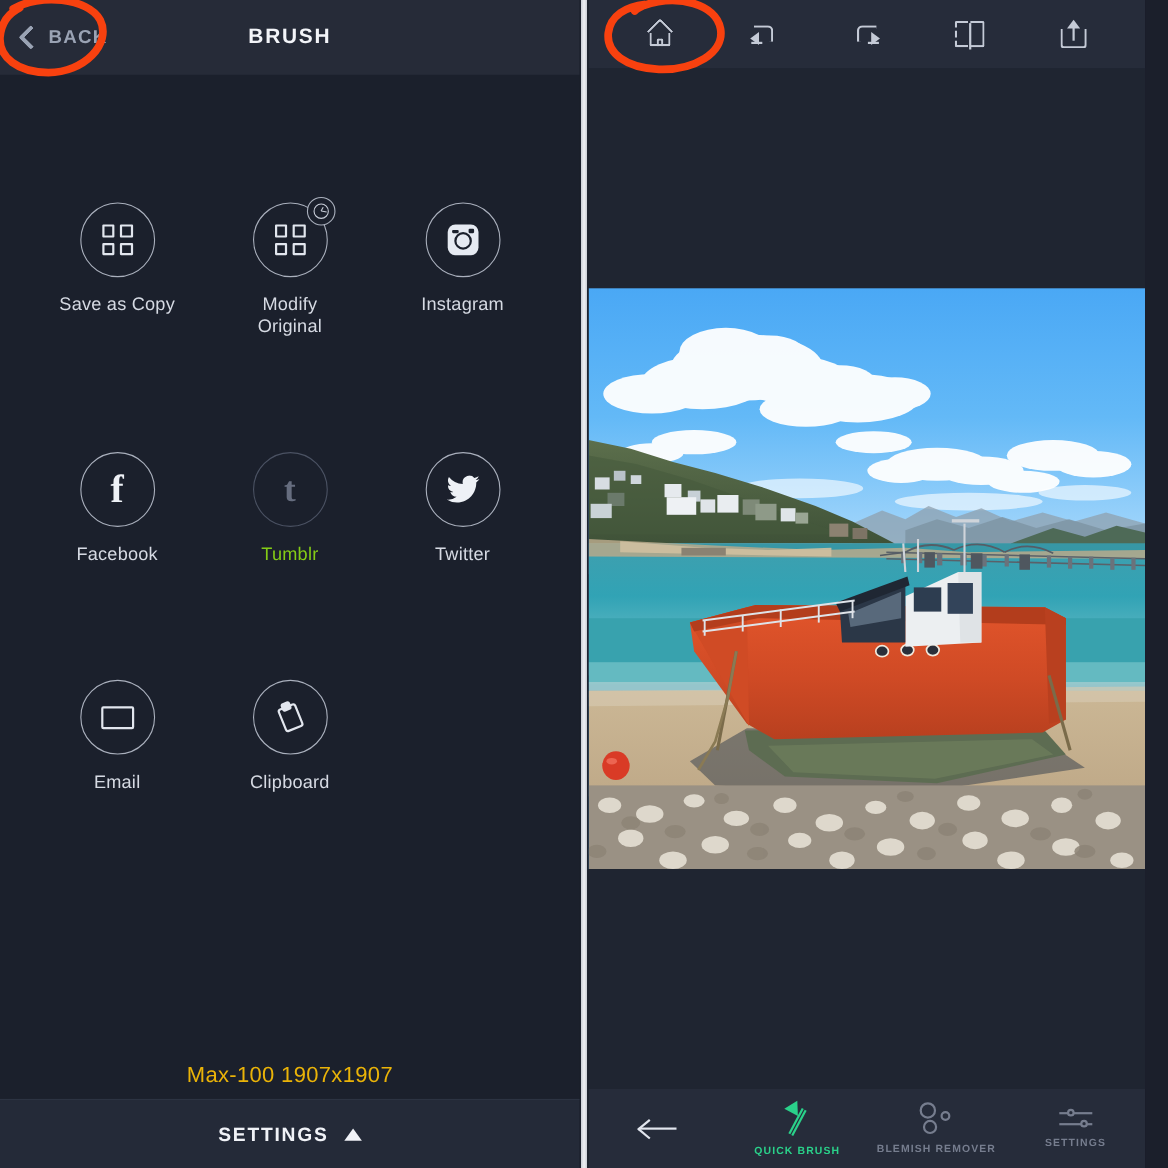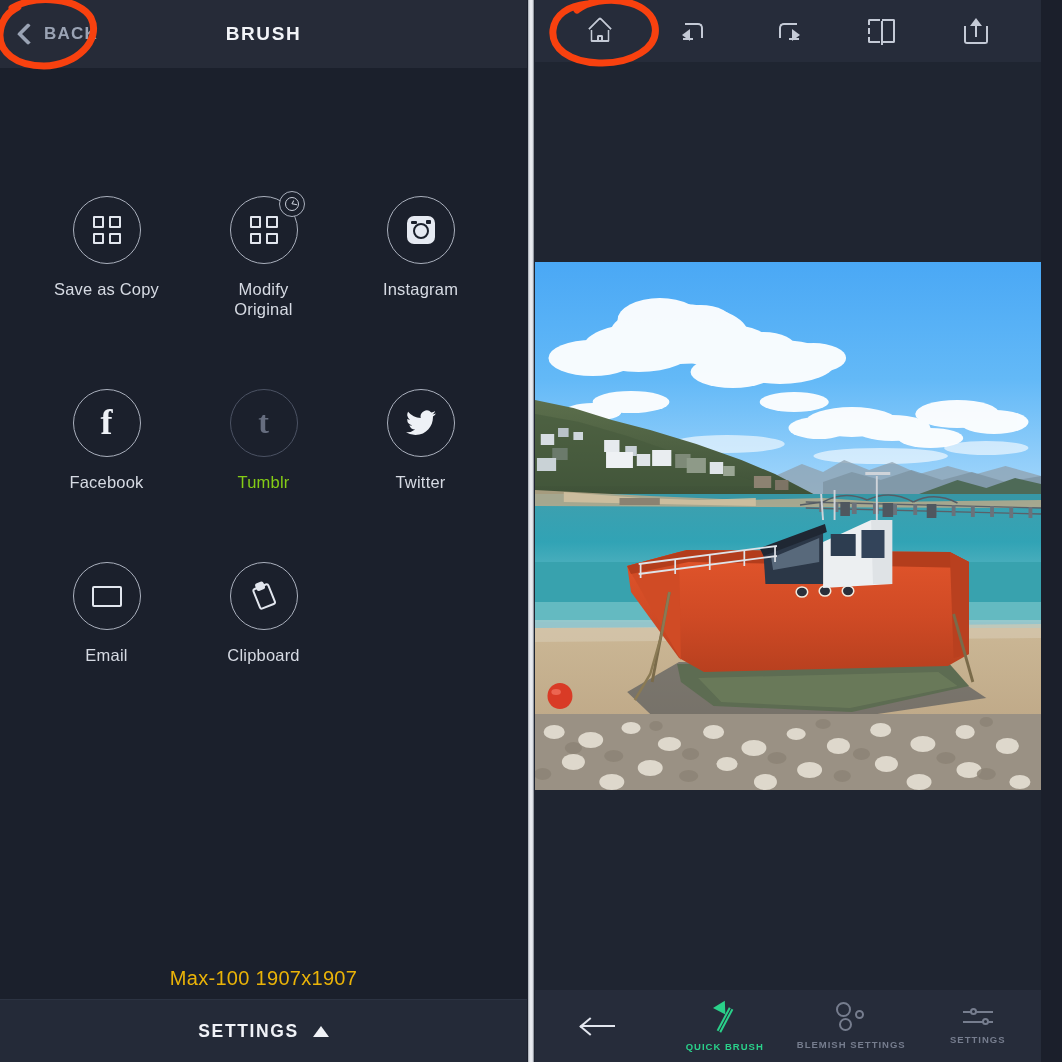--- a/index.html
+++ b/index.html
@@ -43,24 +43,24 @@
   }
   .export-title {
     position: absolute; left: 0; right: 0; text-align: center;
     color: #f2f4f8; font-size: 19px; font-weight: 700; letter-spacing: 1.6px;
   }
 
   .grid-wrap {
     position: absolute; top: 68px; left: 0; right: 0; bottom: 120px;
   }
   .icon-grid {
-    position: absolute; top: 128px; left: 0; width: 100%;
+    position: absolute; top: 116px; left: 0; width: 100%;
     display: grid;
     grid-template-columns: repeat(3, 1fr);
-    row-gap: 70px;
+    row-gap: 104px;
     padding: 0 28px;
   }
   .cell { display: flex; flex-direction: column; align-items: center; }
   .circle {
     position: relative;
     width: 68px; height: 68px; border-radius: 50%;
     border: 1.6px solid #aab0bd;
     display: flex; align-items: center; justify-content: center;
   }
   .circle.dim { border-color: #4b5263; }
@@ -717,21 +717,21 @@
             <span class="shaft"></span>
         </span>
         <span class="bb-label active">QUICK BRUSH</span>
       </div>
       <div class="bb-item">
         <span class="blem-ico">
           <span class="b1"></span>
             <span class="b2"></span>
             <span class="b3"></span>
         </span>
-        <span class="bb-label idle">BLEMISH SETTINGS</span>
+        <span class="bb-label idle">BLEMISH REMOVER</span>
       </div>
       <div class="bb-item">
         <span class="slid-ico">
           <span class="ln l1"></span>
             <span class="ln l2"></span>
           <span class="kn k1"></span>
             <span class="kn k2"></span>
         </span>
         <span class="bb-label idle">SETTINGS</span>
       </div>

